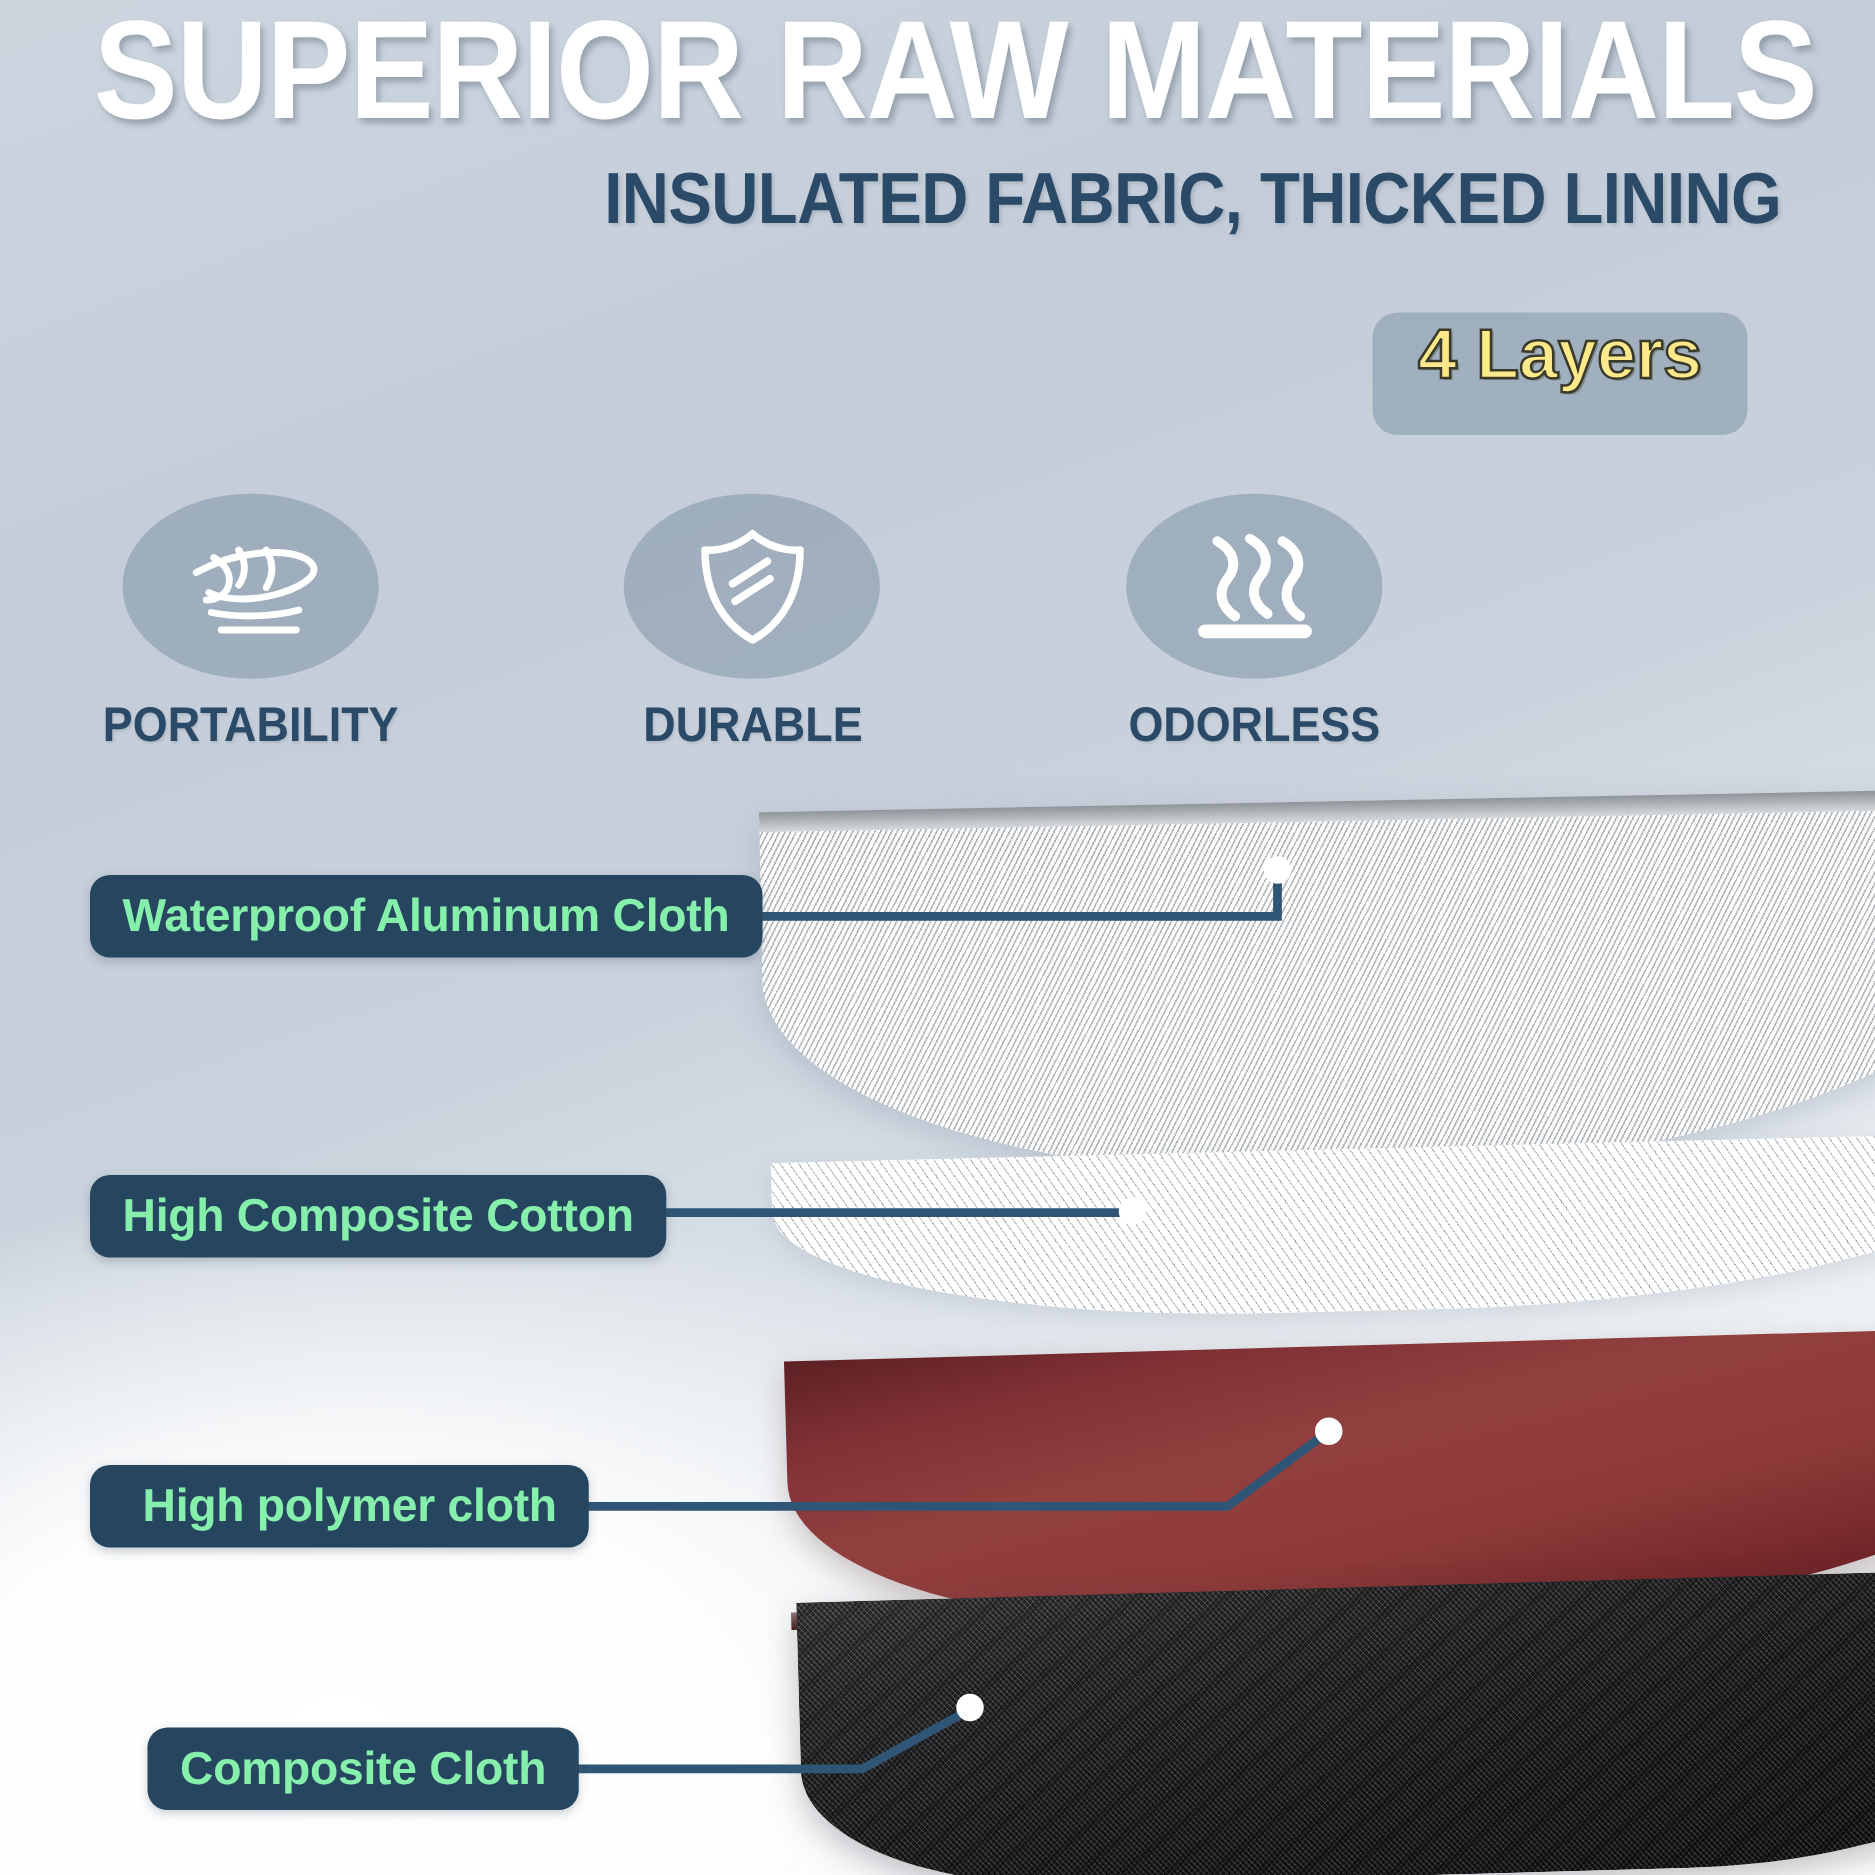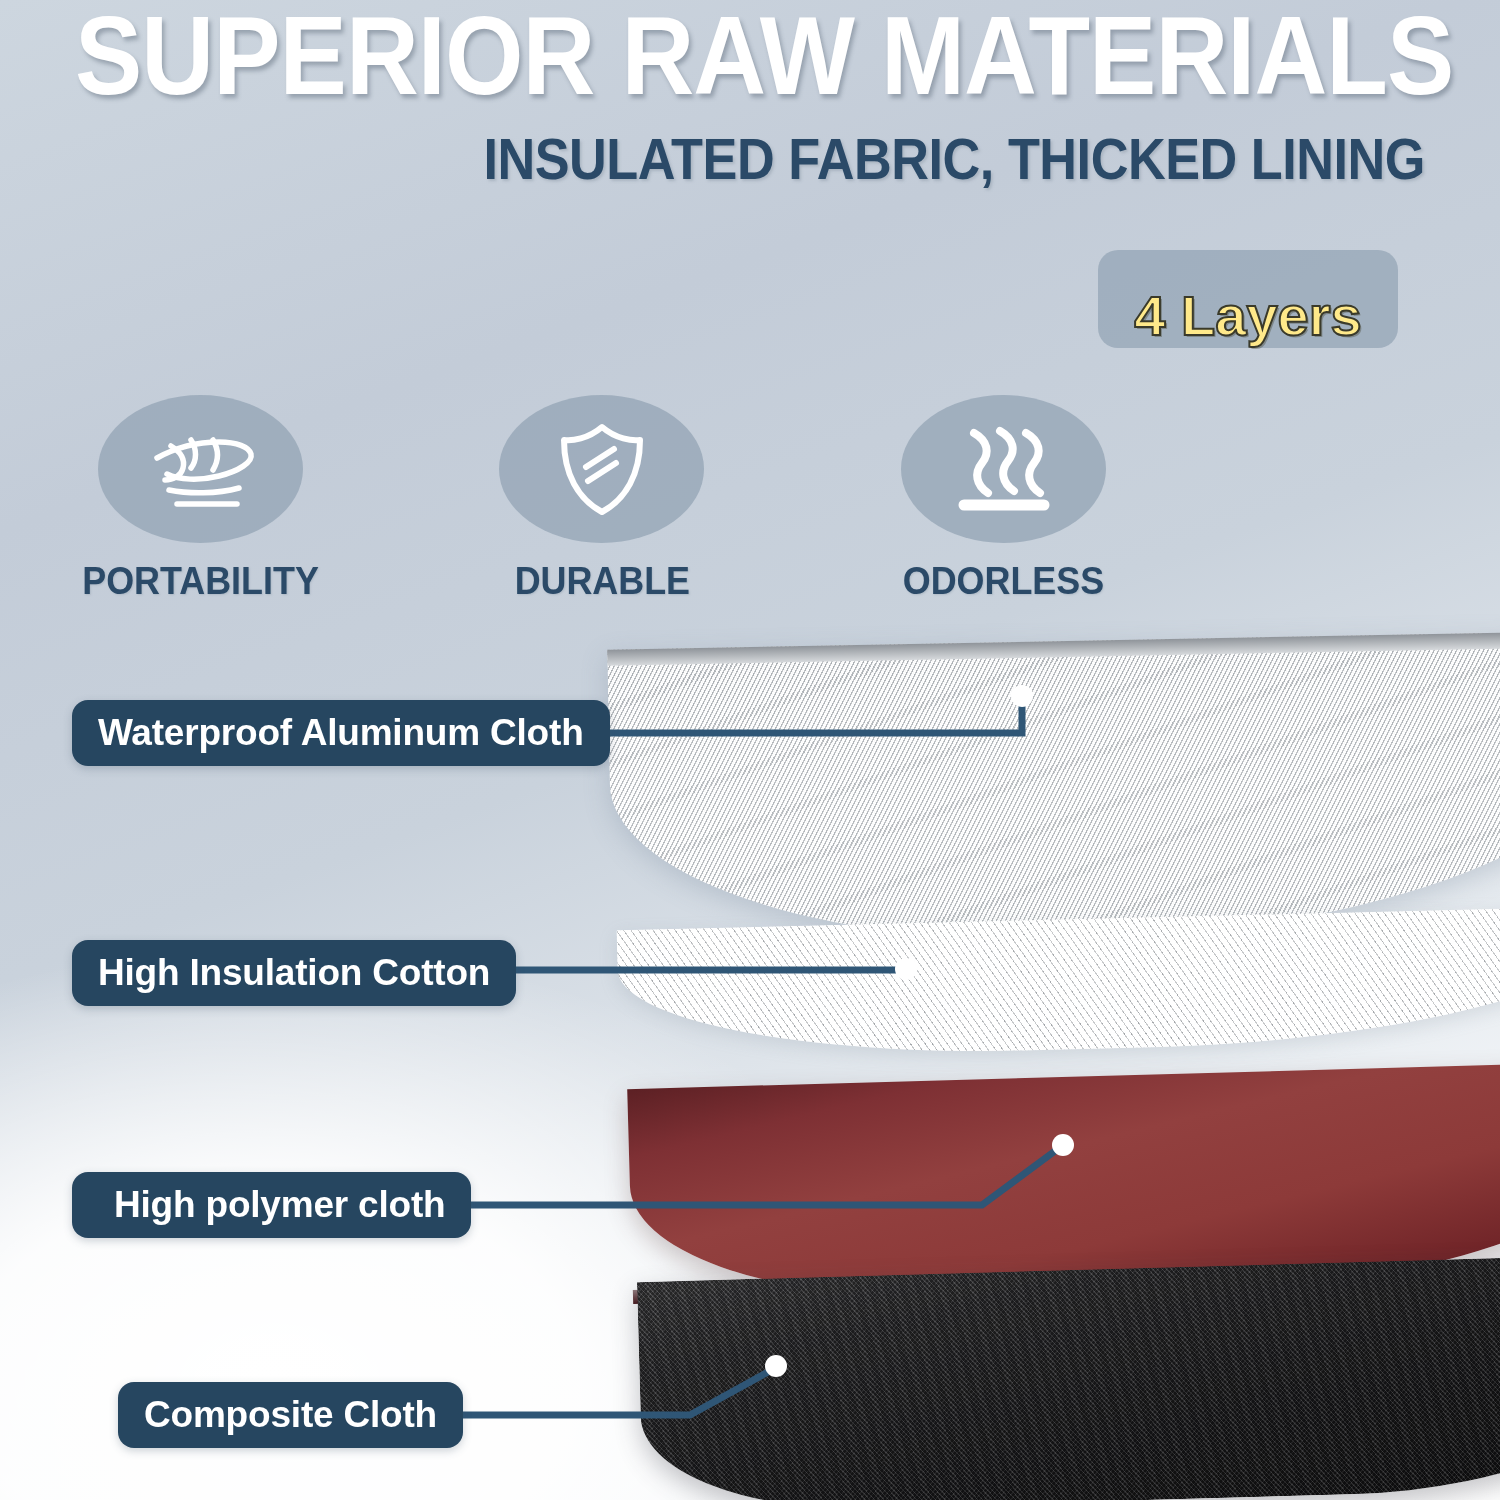--- a/index.html
+++ b/index.html
@@ -46,21 +46,21 @@
     white-space:nowrap;
   }
 
   
   .layers-badge {
     position:absolute;
     left:1098px; top:250px;
     width:300px; height:98px;
     background:rgba(150,166,183,0.78);
     border-radius:20px;
-    display:flex; align-items:flex-end; justify-content:center;
+    display:flex; align-items:flex-start; justify-content:center;
   }
   .layers-badge-text {
     font-size:56px;
     font-weight:bold;
     color:#ffe display; color:#ffe98a;
     letter-spacing:0px;
     -webkit-text-stroke:2px #3a3a2a;
     text-shadow:2px 2px 0 rgba(60,60,40,0.35);
     white-space:nowrap;
   }
@@ -164,21 +164,21 @@
     background:#264660;
     border-radius:16px;
     display:flex; align-items:center;
     padding:0 26px;
     height:66px;
     box-shadow:0 3px 8px rgba(60,80,100,0.25);
   }
   .callout-text {
     font-size:37px;
     font-weight:bold;
-    color:#ffffff;
+    color:#86efac;
     white-space:nowrap;
     letter-spacing:-0.2px;
   }
   #callout-0 { left:72px; top:700px; }
   #callout-1 { left:72px; top:940px; }
   #callout-2 { left:72px; top:1172px;padding-left:42px; }
   #callout-3 { left:72px; top:1382px;margin-left:46px; }
 </style>
 </head>
 <body>
@@ -257,21 +257,21 @@
     <circle cx="1063" cy="1145" r="11" fill="#ffffff"></circle>
 
     <path d="M396 1415 L690 1415 L768 1372" stroke="#2f5676" stroke-width="7" fill="none"></path>
     <circle cx="776" cy="1366" r="11" fill="#ffffff"></circle>
   </svg>
 
   <div class="callout" id="callout-0">
     <span class="callout-text">Waterproof Aluminum Cloth</span>
   </div>
   <div class="callout" id="callout-1">
-    <span class="callout-text">High Insulation Cotton</span>
+    <span class="callout-text">High Composite Cotton</span>
   </div>
   <div class="callout" id="callout-2">
     <span class="callout-text">High polymer cloth</span>
   </div>
   <div class="callout" id="callout-3">
     <span class="callout-text">Composite Cloth</span>
   </div>
 
 </div>
 

